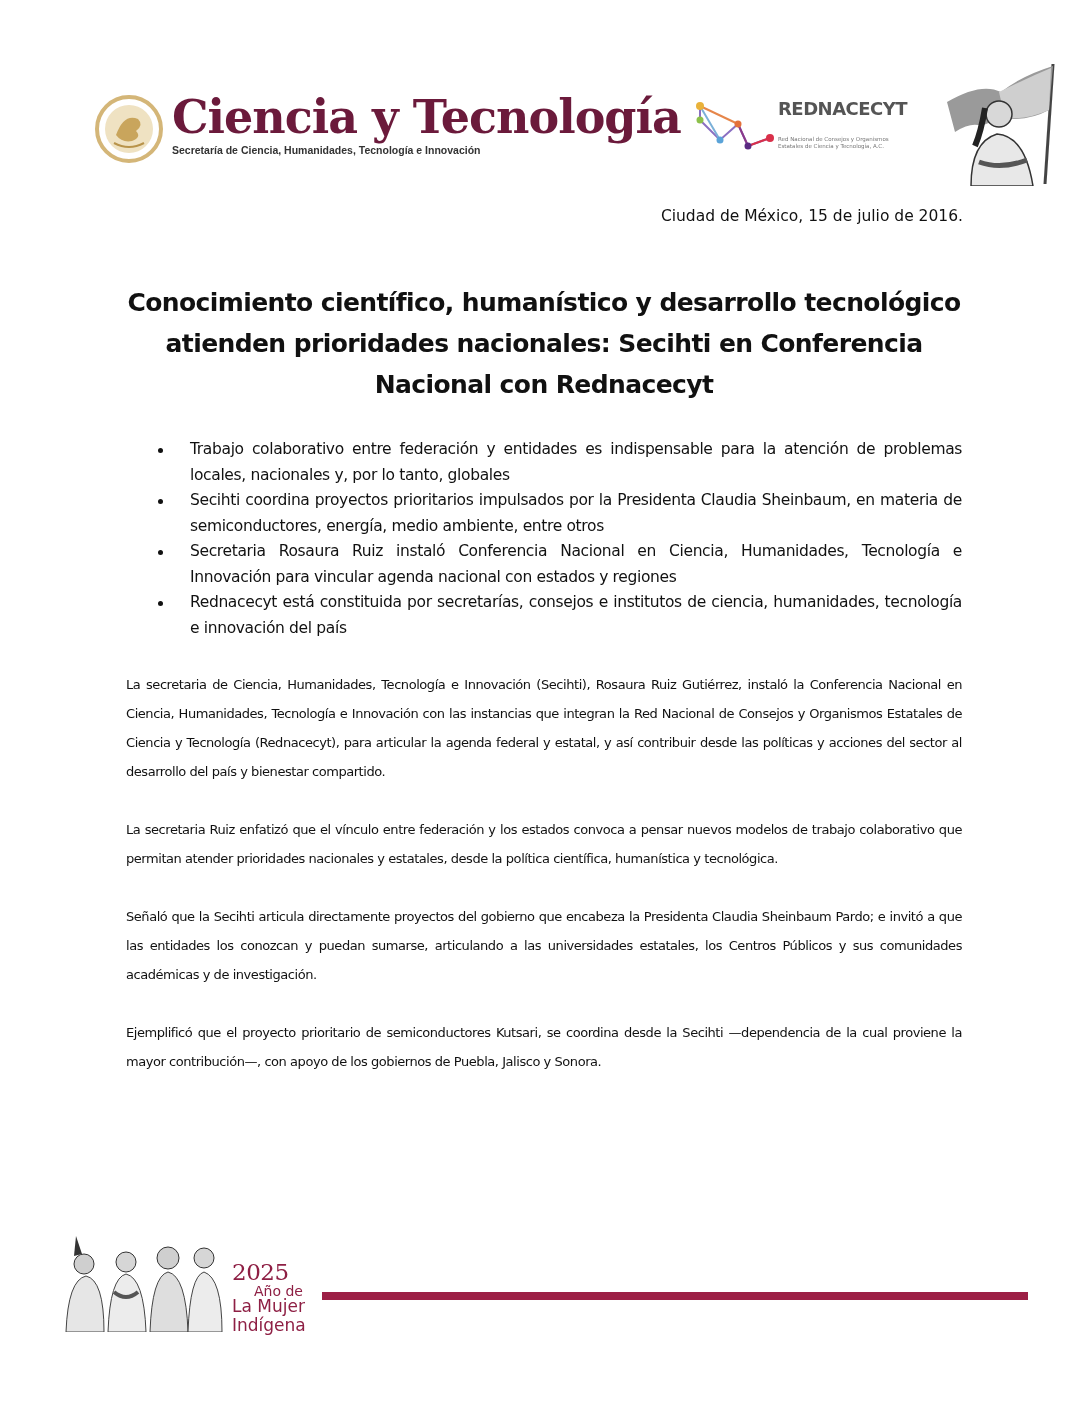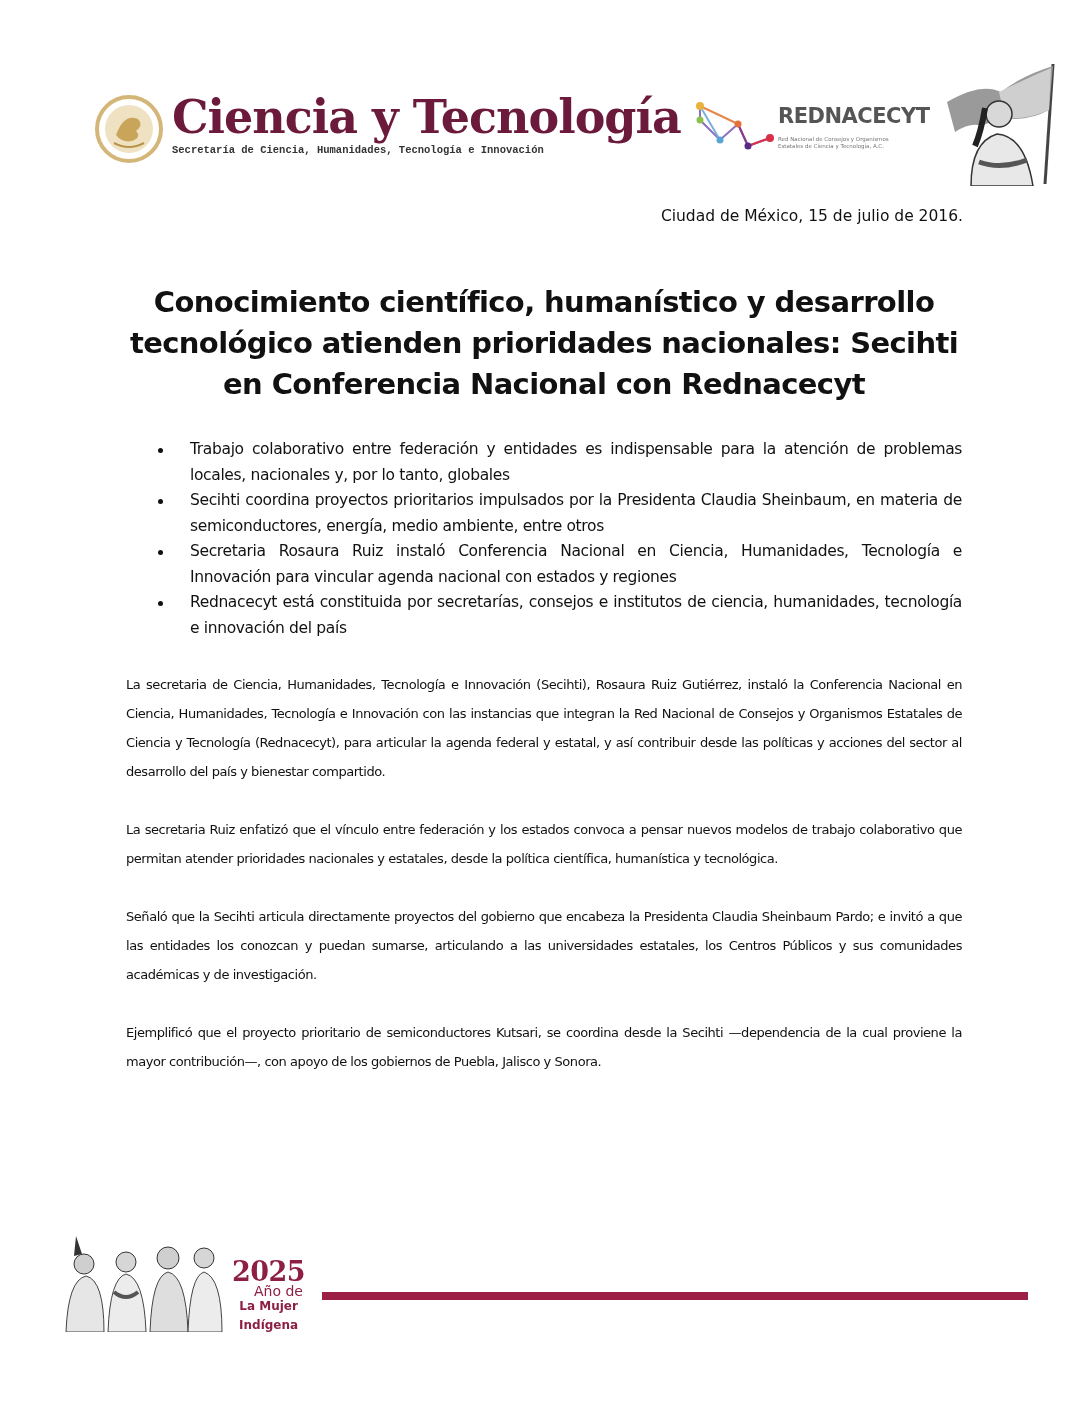--- a/index.html
+++ b/index.html
@@ -4,53 +4,53 @@
   <style>
     html, body { margin: 0; padding: 0; background: #ffffff; }
     body { width: 1088px; height: 1408px; position: relative; overflow: hidden;
            font-family: "DejaVu Sans", sans-serif; color: #111111; }
 
     .header { position: absolute; left: 0; top: 0; width: 1088px; height: 195px; margin-left: 36px; }
     .seal { position: absolute; left: 58px; top: 95px; width: 70px; height: 68px; }
     .brand { position: absolute; left: 136px; top: 92px; }
     .brand-title { font-family: "DejaVu Serif", serif; font-size: 46px; font-weight: bold;
                    color: #6b1a3b; letter-spacing: -1px; line-height: 50px; white-space: nowrap; }
-    .brand-sub { font-family: Liberation Mono, monospace; font-size: 10.5px; font-weight: bold;
+    .brand-sub { font-family: Liberation Sans, sans-serif; font-size: 10.5px; font-weight: bold;
                  color: #333333; margin-top: 2px; white-space: nowrap; }
 
     .red-logo { position: absolute; left: 658px; top: 98px; width: 210px; height: 60px; }
-    .red-name { position: absolute; left: 84px; top: 6px; font-family: "DejaVu Sans", sans-serif;
-                font-weight: bold; font-size: 21px; color: #555555; letter-spacing: -0.5px; }
+    .red-name { position: absolute; left: 84px; top: 0; font-family: "DejaVu Sans", sans-serif;
+                font-weight: bold; font-size: 18px; color: #555555; letter-spacing: -0.5px; }
     .red-sub { position: absolute; left: 84px; top: 38px; font-size: 5.5px; color: #777777; line-height: 7px; width: 120px; }
 
     .heroine { position: absolute; left: 905px; top: 62px; width: 122px; height: 124px; }
 
     .meta { position: absolute; right: 125px; top: 204px; text-align: right;
             font-size: 15.5px; line-height: 24px; color: #111111; }
 
     .title { position: absolute; left: 126px; width: 836px; top: 282px; text-align: center;
-             font-family: "DejaVu Sans", sans-serif; font-weight: bold; font-size: 29px;
+             font-family: "DejaVu Sans", sans-serif; font-weight: bold; font-size: 25px;
              line-height: 41px; color: #111111; letter-spacing: -0.6px; }
 
     .bullets { position: absolute; left: 126px; width: 836px; top: 437px; margin: 0; padding: 0; list-style: none; }
     .bullets li { position: relative; padding-left: 64px; font-size: 15.5px; line-height: 25.5px;
                   text-align: justify; letter-spacing: -0.35px; }
     .bullets li .dot { position: absolute; left: 32px; top: 11px; width: 5px; height: 5px;
                        border-radius: 50%; background: #111111; }
 
     .body { position: absolute; left: 126px; width: 836px; top: 670px; }
     .body p { margin: 0 0 29px 0; font-size: 13px; line-height: 29px; text-align: justify;
               letter-spacing: -0.45px; color: #111111; }
 
     .footer { position: absolute; left: 0; top: 1230px; width: 1088px; height: 110px; }
     .women { position: absolute; left: 64px; top: 6px; width: 160px; height: 96px; }
     .year-block { position: absolute; left: 232px; top: 28px; color: #8e1f44; font-family: "DejaVu Serif", serif; text-align: left; }
-    .year { font-size: 27px; font-weight: bold; line-height: 28px; letter-spacing: -0.5px; }
+    .year { font-size: 23px; font-weight: normal; line-height: 28px; letter-spacing: -0.5px; }
     .year-sub { font-family: "DejaVu Sans", sans-serif; font-size: 14px; line-height: 11px; padding-left: 22px; }
-    .year-l1 { font-family: "DejaVu Sans", sans-serif; font-size: 12px; font-weight: bold; line-height: 19px; text-align: center; }
+    .year-l1 { font-family: "DejaVu Sans", sans-serif; font-size: 17px; font-weight: normal; line-height: 19px; }
     .rule { position: absolute; left: 322px; top: 62px; width: 706px; height: 8px; background: #9c1f45; }
   </style>
 </head>
 <body>
 
 <div class="header">
   <svg class="seal" viewBox="0 0 70 68">
     <circle cx="35" cy="34" r="32" fill="none" stroke="#d4b678" stroke-width="4"></circle>
     <circle cx="35" cy="34" r="24" fill="#efe2c2"></circle>
     <path d="M22 40 Q30 18 44 24 Q50 30 42 36 Q48 42 38 46 Q28 48 22 40Z" fill="#c9a55c"></path>

